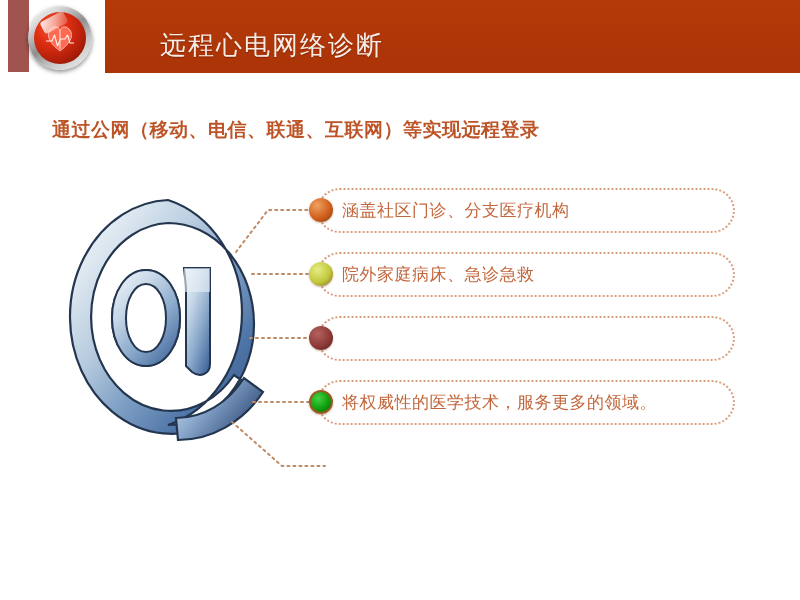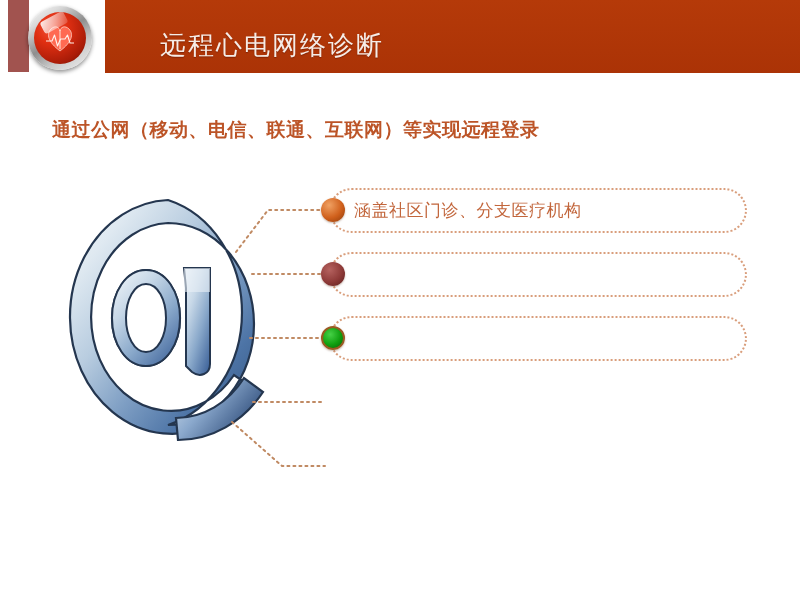--- a/index.html
+++ b/index.html
@@ -102,21 +102,21 @@
   #connectors {
     position: absolute;
     left: 0; top: 0;
     width: 800px; height: 600px;
     pointer-events: none;
   }
 
   
   #pill-list {
     position: absolute;
-    left: 321px;
+    left: 309px;
     top: 188px;
     width: 430px;
   }
   .pill-row {
     position: relative;
     height: 45px;
     margin-bottom: 19px;
   }
   .pill-box {
     position: absolute;
@@ -223,25 +223,31 @@
 </svg>
 
 <div id="pill-list">
 
   <div class="pill-row">
     <div class="pill-box"></div>
     <div class="pill-bullet" style="background:radial-gradient(circle at 34% 30%,#f0a163,#d0601c 55%,#8c3a0a 100%);"></div>
     <div class="pill-label">涵盖社区门诊、分支医疗机构</div>
   </div>
 
+  <div class="pill-row">
+    <div class="pill-box"></div>
+    <div class="pill-bullet" style="background:radial-gradient(circle at 36% 32%,#e6ec84,#c2c83c 55%,#8a6a1c 100%);"></div>
+    <div class="pill-label">院外家庭病床、急诊急救</div>
+  </div>
 
 
   <div class="pill-row">
     <div class="pill-box"></div>
     <div class="pill-bullet" style="background:radial-gradient(circle at 36% 32%,#b5625f,#8e3a38 55%,#5a1d1c 100%);"></div>
   </div>
 
   <div class="pill-row">
     <div class="pill-box"></div>
     <div class="pill-bullet" style="background:radial-gradient(circle at 36% 32%,#46d146,#10a010 55%,#046204 100%);border:2px solid #9a5a22;box-sizing:border-box;"></div>
+    <div class="pill-label">将权威性的医学技术，服务更多的领域。</div>
   </div>
 
 </div>
 
 </body></html>

